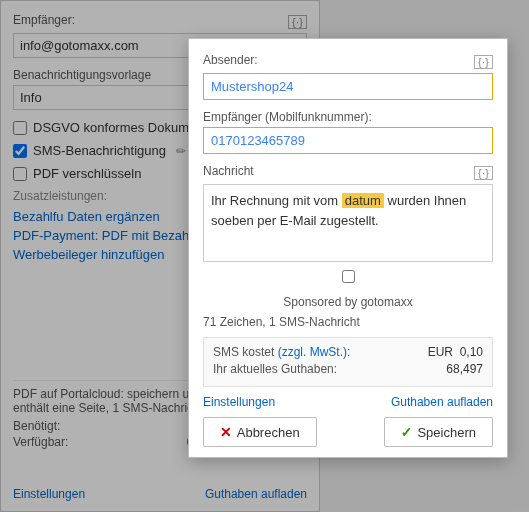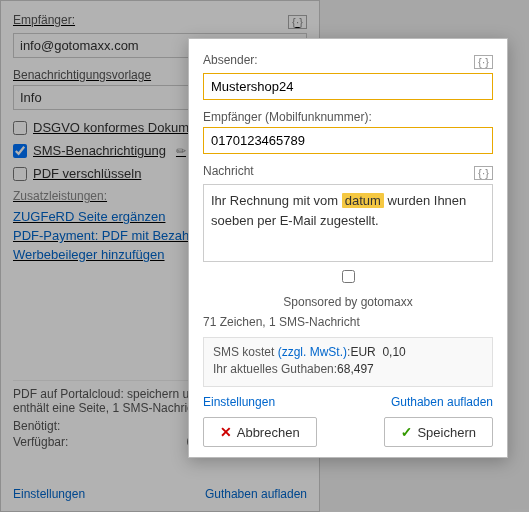--- a/index.html
+++ b/index.html
@@ -15,21 +15,20 @@
 
     
     .bg-panel {
       position: absolute;
       top: 0; left: 0;
       width: 320px;
       height: 512px;
       background: #fff;
       padding: 12px;
       border: 1px solid #ccc;
-      text-decoration: underline;
     }
 
     .field-label {
       color: #555;
       font-size: 12px;
       margin-bottom: 3px;
     }
 
     .field-input {
       width: 100%;
@@ -156,21 +155,21 @@
       justify-content: space-between;
       align-items: center;
       margin-bottom: 3px;
     }
 
     .modal-input {
       width: 100%;
       border: 1px solid #e8a800;
       padding: 5px 7px;
       font-size: 13px;
-      color: #000000;
+      color: #3b82f6;
       background: #fff;
       outline: none;
       margin-bottom: 10px;
     }
 
     .highlight-tag {
       background: #f5c842;
       color: #333;
       padding: 0 3px;
       border-radius: 1px;
@@ -194,21 +193,21 @@
 
     .cost-section {
       background: #f9f9f9;
       border: 1px solid #e0e0e0;
       padding: 7px 9px;
       margin-bottom: 8px;
     }
 
     .cost-row {
       display: flex;
-      justify-content: flex-start;
+      justify-content: space-between;
       font-size: 12px;
       color: #333;
       margin-bottom: 3px;
     }
 
     .cost-row .label { color: #555; }
     .cost-row .link-blue { color: #0066cc; text-decoration: none; cursor: pointer; }
     .cost-footer-row {
       display: flex;
       justify-content: space-between;
@@ -305,21 +304,21 @@
     <span>SMS-Benachrichtigung</span>
     <span class="edit-icon">✏</span>
   </div>
   <div class="checkbox-row">
     <input type="checkbox" style="">
     <span>PDF verschlüsseln</span>
   </div>
 
   <div class="zusatz-section">
     <div class="zusatz-label">Zusatzleistungen:</div>
-    <a class="link-text">ZUGFeRD Seite ergänzen</a>
+    <a class="link-text">Bezahlfu Daten ergänzen</a>
     <a class="link-text">PDF-Payment: PDF mit Bezahlfu</a>
     <a class="link-text">Werbebeileger hinzufügen</a>
   </div>
 
   <div class="bottom-info">
     <div style="font-size:12px;color:#555;margin-bottom:4px;">PDF auf Portalcloud: speichern und be<br>enthält eine Seite, 1 SMS-Nachricht (0,</div>
     <div class="bottom-row">
       <span>Benötigt:</span>
       <span>0,00 E</span>
     </div>

